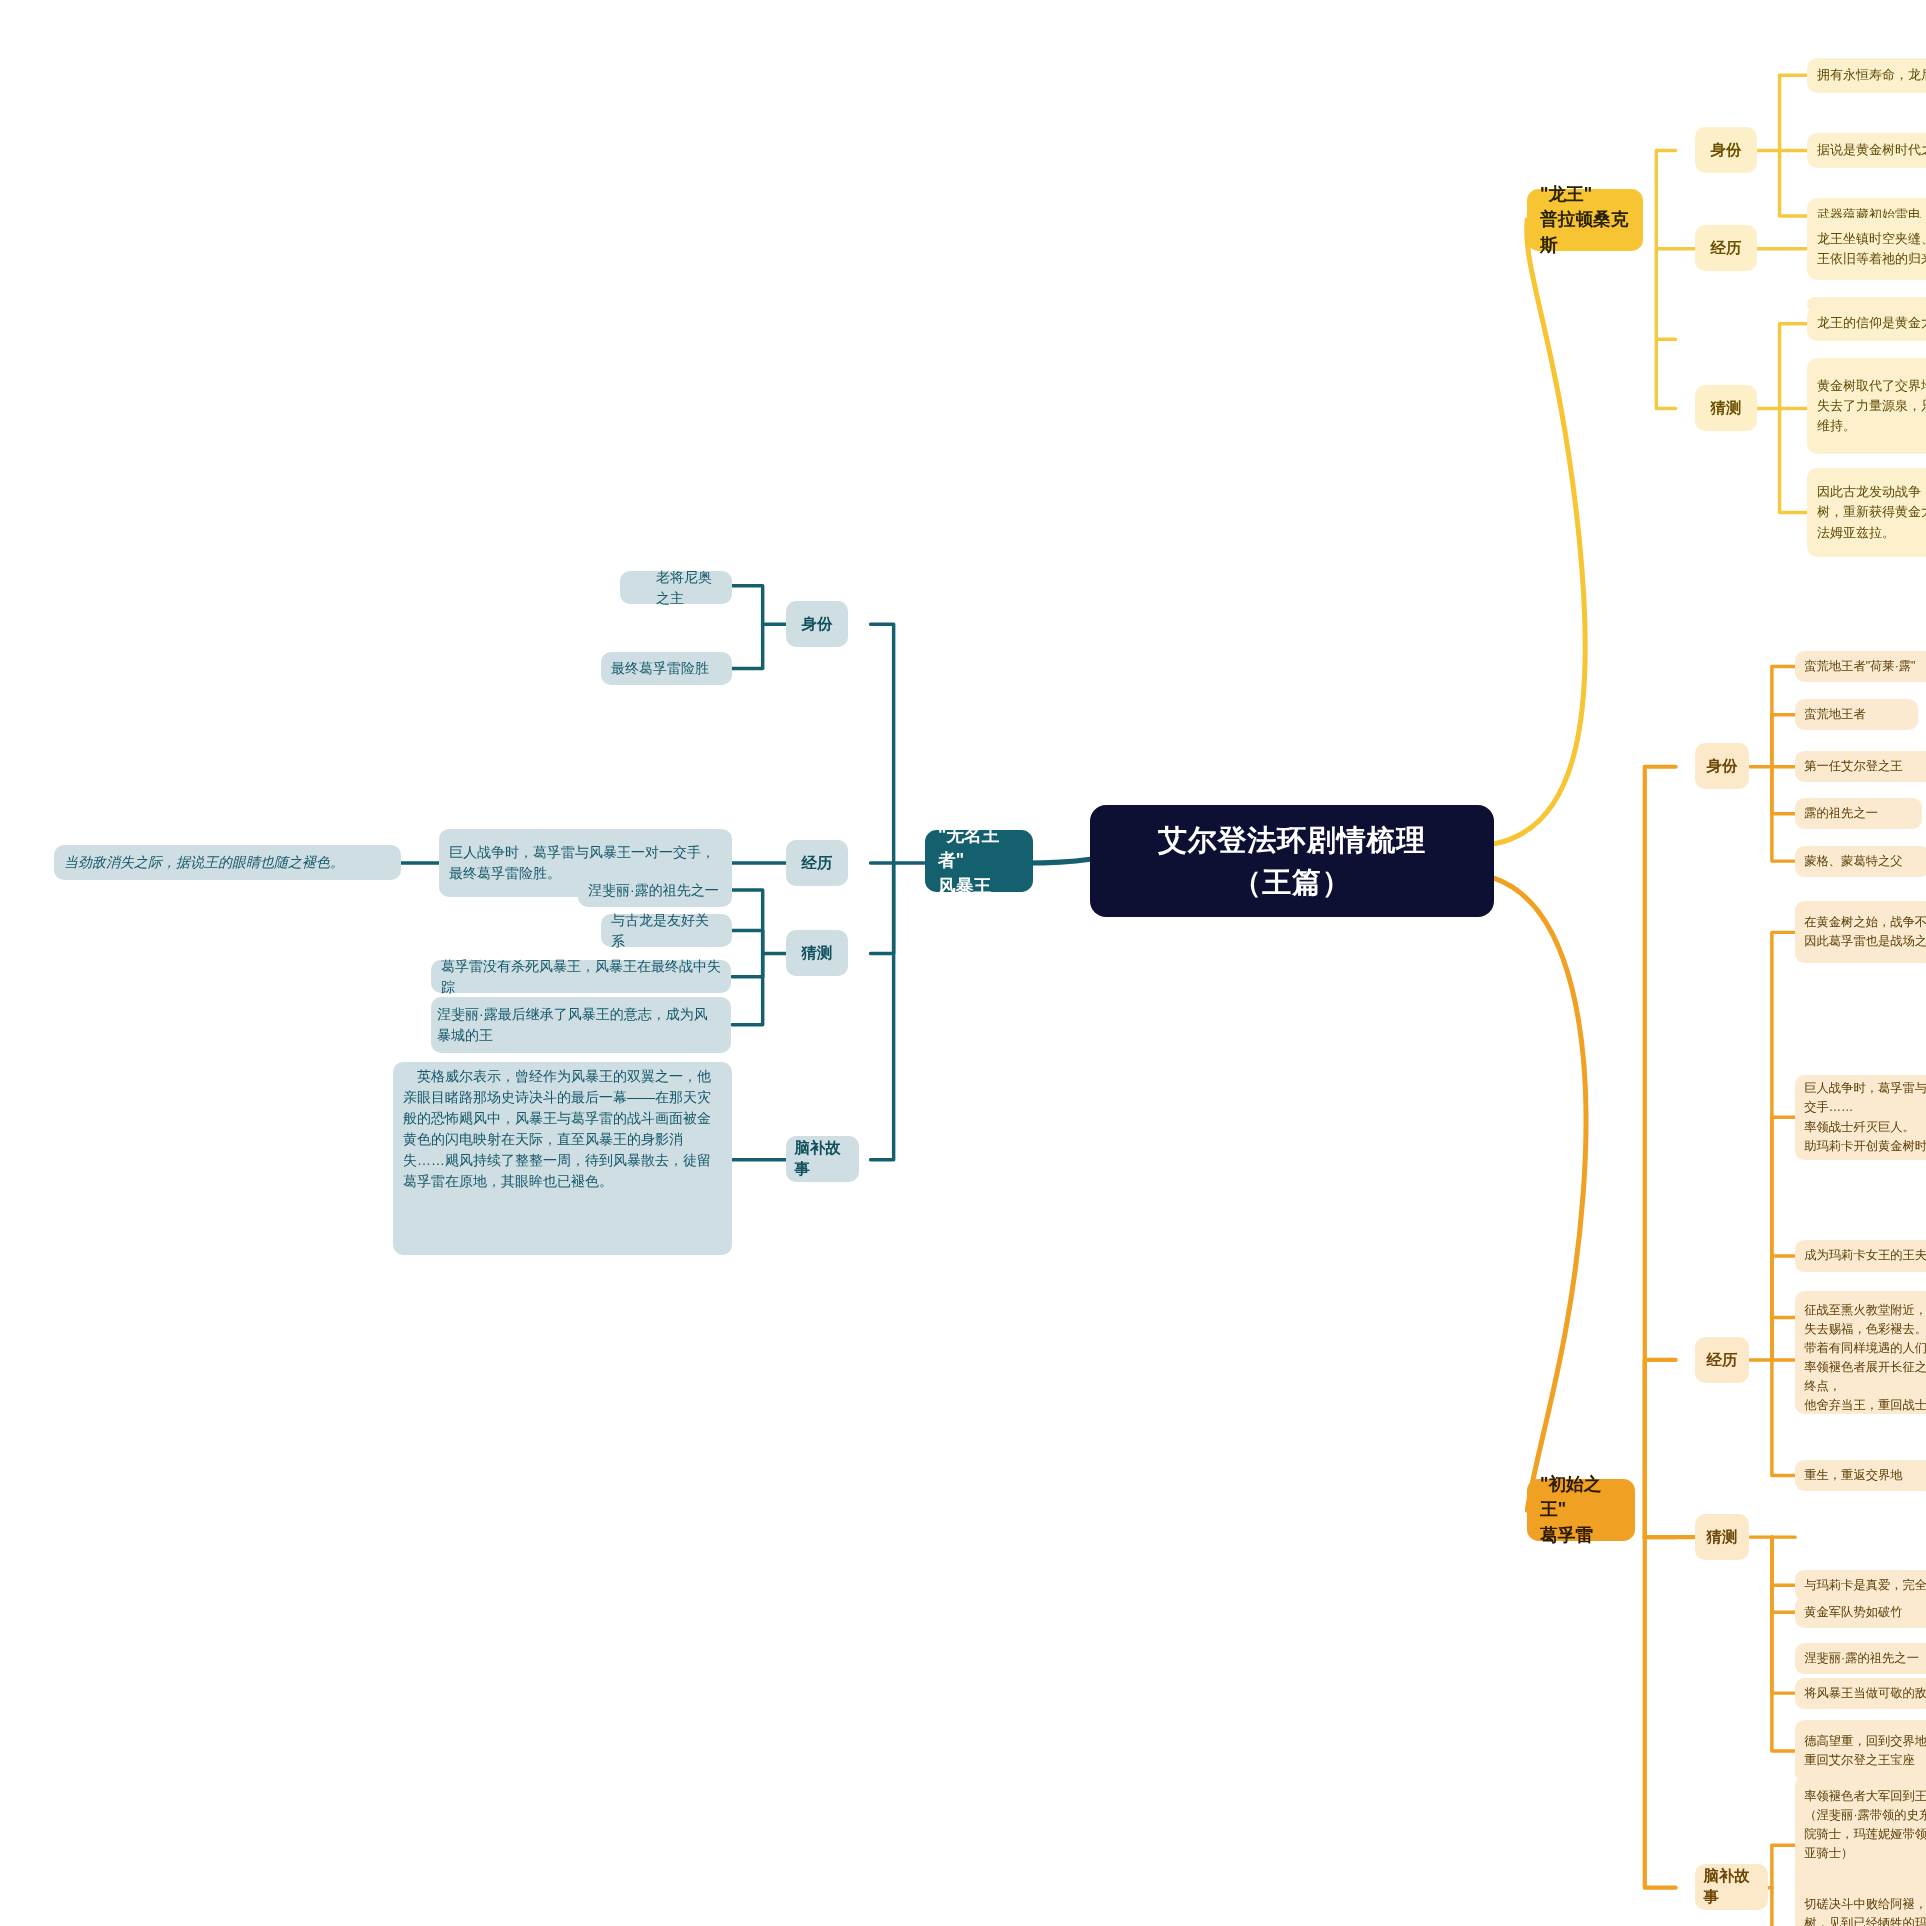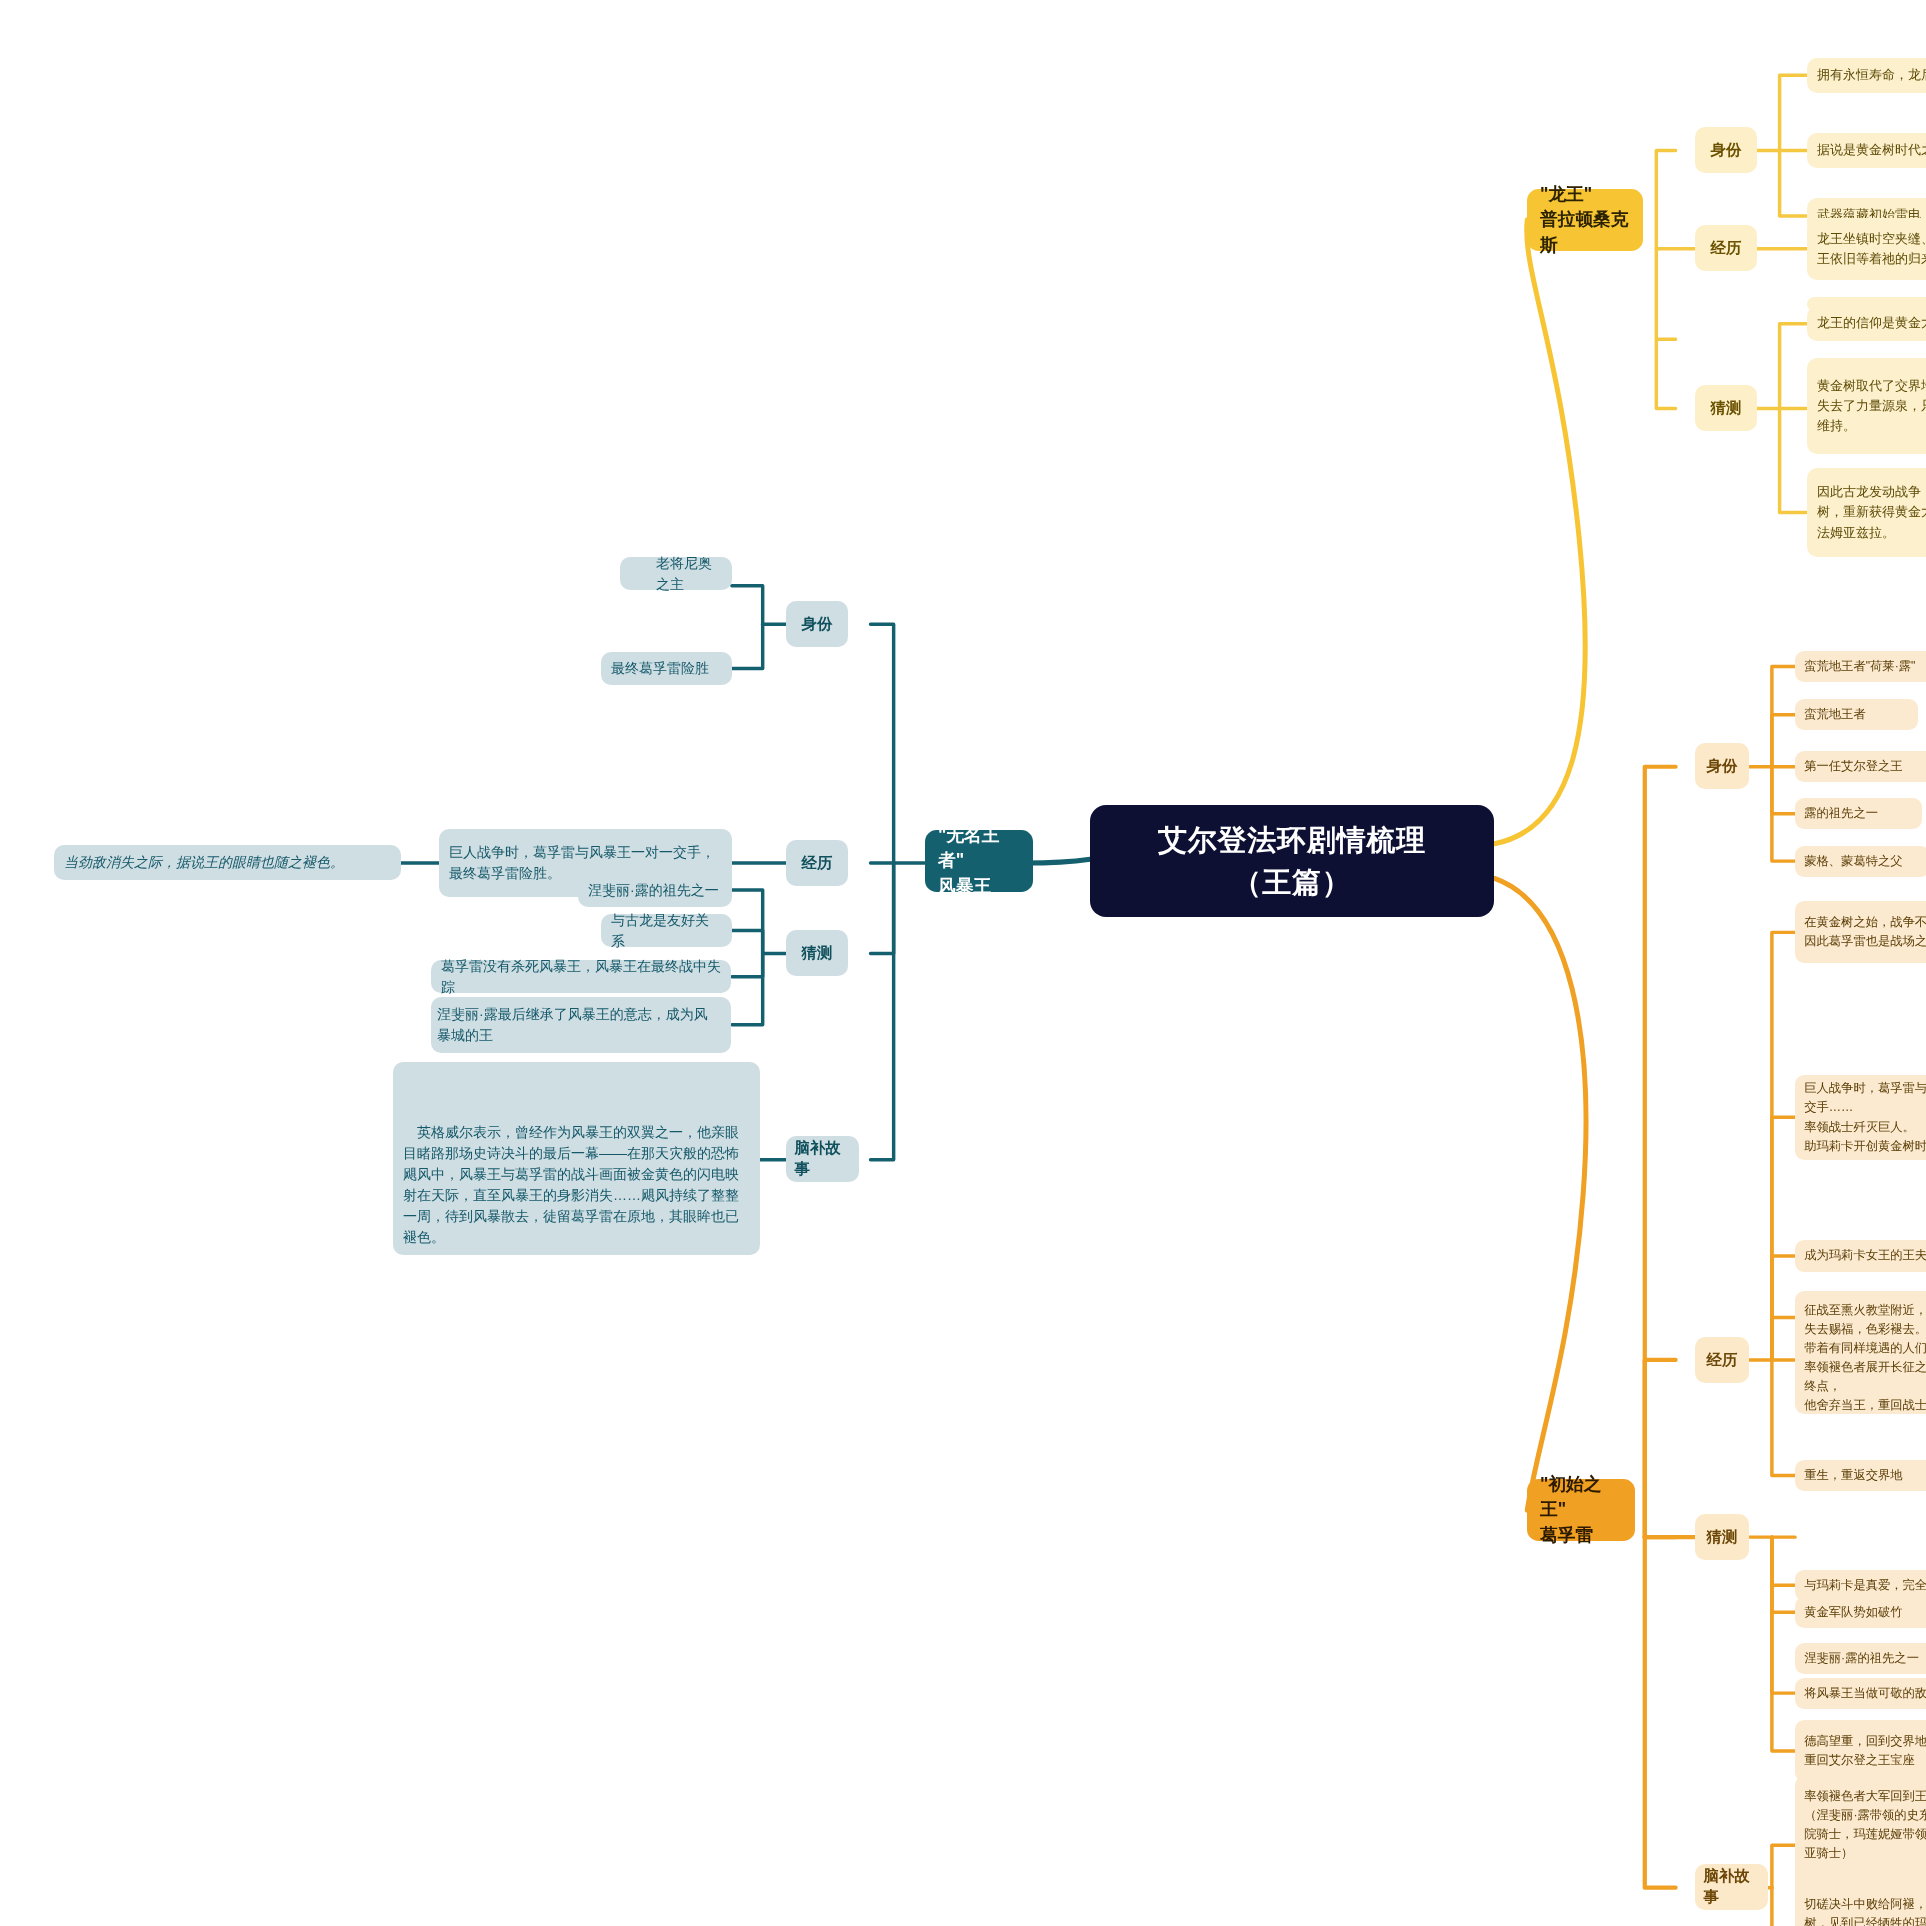--- a/index.html
+++ b/index.html
@@ -204,21 +204,21 @@
   <div class="node teal-cat" style="left:786px;top:840px;width:62px;height:46px;">
     <span class="txt">经历</span>
   </div>
   <div class="node teal-cat" style="left:786px;top:930px;width:62px;height:46px;">
     <span class="txt">猜测</span>
   </div>
   <div class="node teal-cat" style="left:786px;top:1136px;width:73px;height:46px;">
     <span class="txt">脑补故事</span>
   </div>
 
-  <div class="node teal-leaf" style="left:620px;top:557px;width:112px;height:33px;padding-left:36px;">
+  <div class="node teal-leaf" style="left:620px;top:571px;width:112px;height:33px;padding-left:36px;">
     <span class="txt">老将尼奥之主</span>
   </div>
   <div class="node teal-leaf" style="left:601px;top:652px;width:131px;height:33px;">
     <span class="txt">最终葛孚雷险胜</span>
   </div>
   <div class="node teal-leaf" style="left:439px;top:829px;width:293px;height:68px;">
     <span class="txt">巨人战争时，葛孚雷与风暴王一对一交手，最终葛孚雷险胜。</span>
   </div>
   <div class="node teal-leaf" style="left:54px;top:845px;width:347px;height:35px;font-style:italic;">
     <span class="txt">当劲敌消失之际，据说王的眼睛也随之褪色。</span>
@@ -229,21 +229,21 @@
   </div>
   <div class="node teal-leaf" style="left:601px;top:914px;width:131px;height:33px;align-items:center;">
     <span class="txt">与古龙是友好关系</span>
   </div>
   <div class="node teal-leaf" style="left:431px;top:960px;width:300px;height:33px;">
     <span class="txt">葛孚雷没有杀死风暴王，风暴王在最终战中失踪</span>
   </div>
   <div class="node teal-leaf" style="left:431px;top:997px;width:300px;height:56px;padding-left:6px;">
     <span class="txt">涅斐丽·露最后继承了风暴王的意志，成为风暴城的王</span>
   </div>
-  <div class="node teal-leaf" style="left:393px;top:1062px;width:367px;height:193px;align-items:flex-end;padding-top:11px;">
+  <div class="node teal-leaf" style="left:393px;top:1062px;width:339px;height:193px;align-items:flex-start;padding-top:4px;">
     <span class="txt">　英格威尔表示，曾经作为风暴王的双翼之一，他亲眼目睹路那场史诗决斗的最后一幕——在那天灾般的恐怖飓风中，风暴王与葛孚雷的战斗画面被金黄色的闪电映射在天际，直至风暴王的身影消失……飓风持续了整整一周，待到风暴散去，徒留葛孚雷在原地，其眼眸也已褪色。</span>
   </div>
 
   <div class="node org-main" style="left:1527px;top:1479px;width:108px;height:62px;">
     <span class="txt">"初始之王"
 葛孚雷</span>
   </div>
 
   <div class="node org-cat" style="left:1695px;top:743px;width:54px;height:46px;">
     <span class="txt">身份</span>

